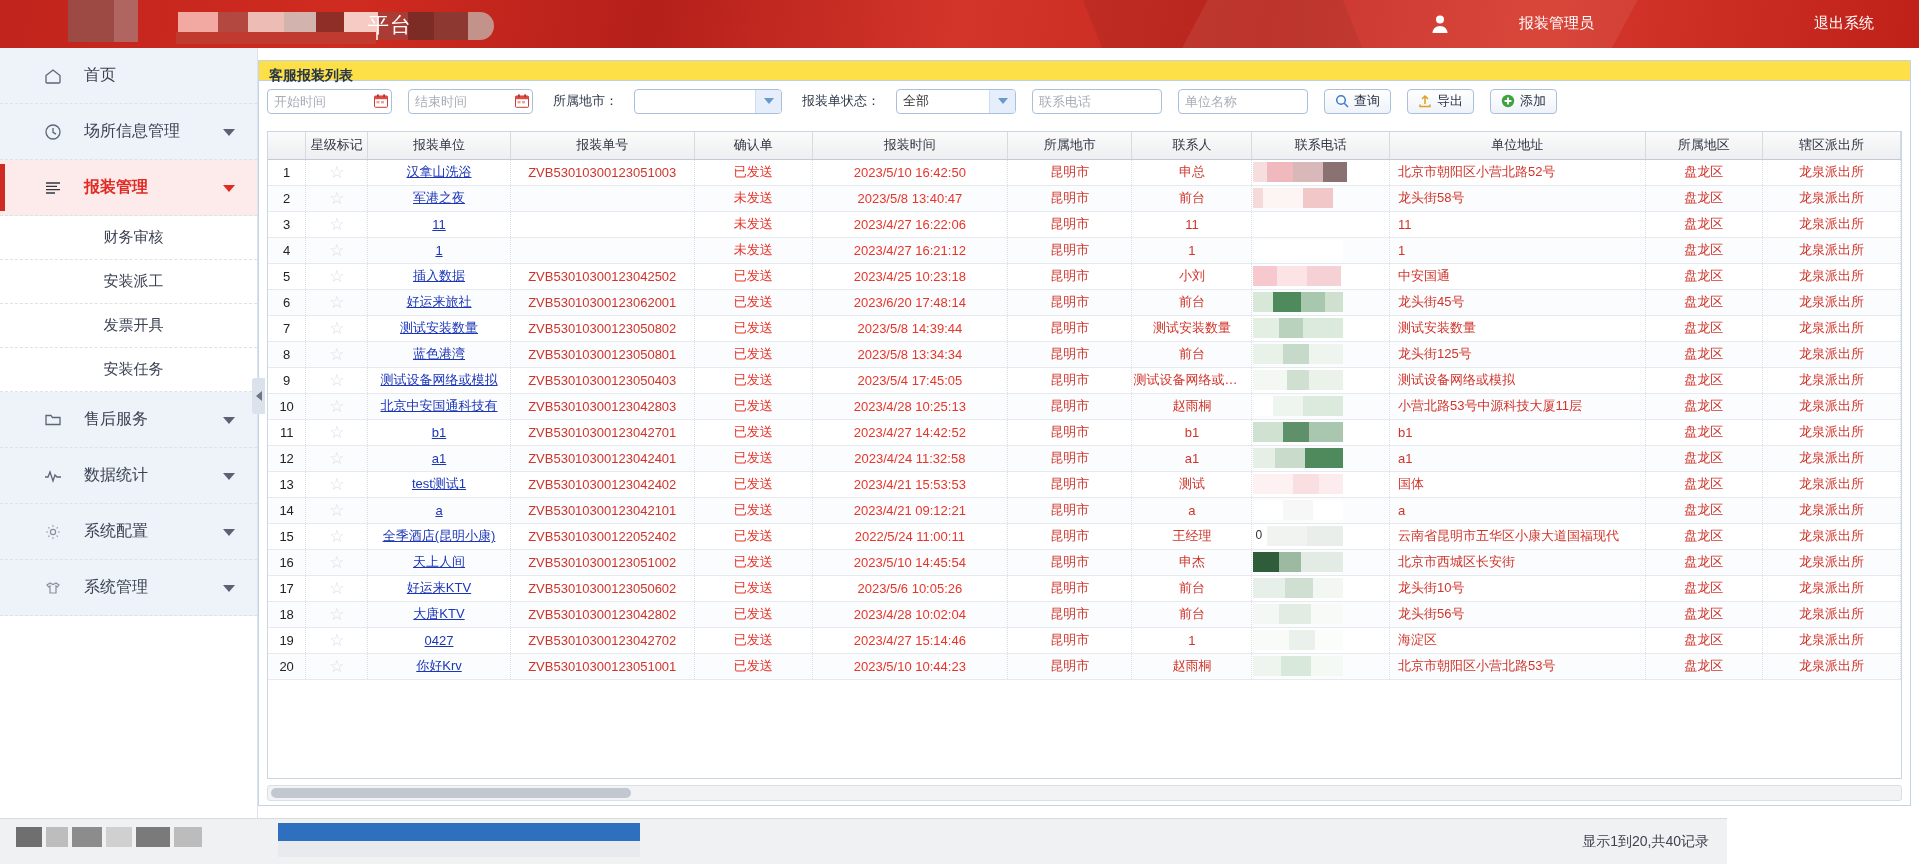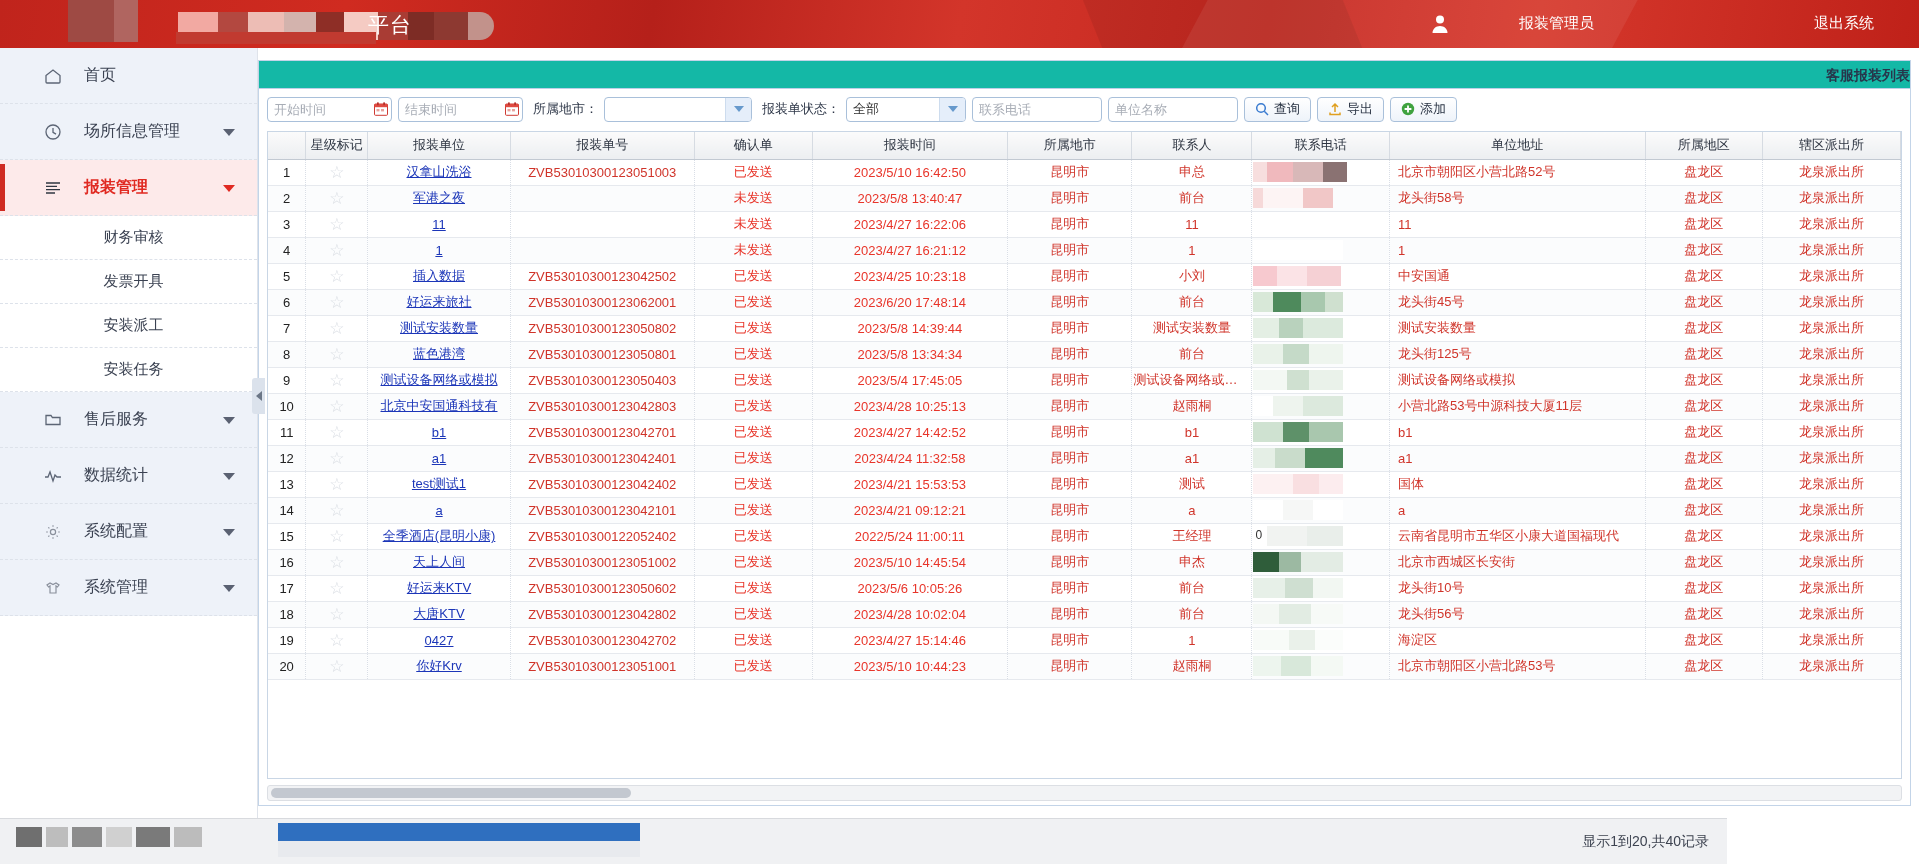--- a/index.html
+++ b/index.html
@@ -107,26 +107,26 @@
   #tb-status {
     position: absolute; right: 18px; top: 14px; font-size: 14px; color: #3d4350;
   }
 
   
   #main {
     position: absolute; left: 258px; top: 60px; right: 8px; bottom: 58px;
     background: #ffffff; border: 1px solid #c3d4e8;
   }
   #panel-title {
-    height: 28px; line-height: 28px; padding-left: 10px;
-    background: #14b8a6; border-bottom: 1px solid #bdd0e7;
-    font-size: 14px; font-weight: bold; color: #27364b; text-align: right;
+    height: 20px; line-height: 28px; padding-left: 10px;
+    background: #fde047; border-bottom: 1px solid #bdd0e7;
+    font-size: 14px; font-weight: bold; color: #27364b;
   }
   #filterbar {
-    height: 40px; display: flex; align-items: center; gap: 6px;
+    height: 40px; display: flex; align-items: center; gap: 16px;
     padding: 0 8px; background: #ffffff;
   }
   .fld {
     position: relative; height: 25px; border: 1px solid #a9c0da;
     border-radius: 4px; background: #fff; display: flex; align-items: center;
   }
   .fld input {
     border: 0; outline: none; height: 21px; width: 100%;
     padding: 0 6px; font-size: 13px; color: #333;
     font-family: "Liberation Sans", sans-serif; background: transparent;
@@ -276,24 +276,24 @@
       </svg>
     </span>
     <span>报装管理</span>
     <span class="nv-caret"></span>
   </div>
 
   <div class="sub-item">
     <span>财务审核</span>
   </div>
   <div class="sub-item">
+    <span>安装派工</span>
+  </div>
+  <div class="sub-item">
     <span>发票开具</span>
-  </div>
-  <div class="sub-item">
-    <span>安装派工</span>
   </div>
   <div class="sub-item">
     <span>安装任务</span>
   </div>
 
   <div class="nav-item">
     <span class="nv-icon">
       <svg width="20" height="20" viewBox="0 0 20 20" fill="none" stroke="#5c6575" stroke-width="1.3">
         <path d="M3 5.5h5l1.4 2H17v7H3z"></path>
       </svg>

